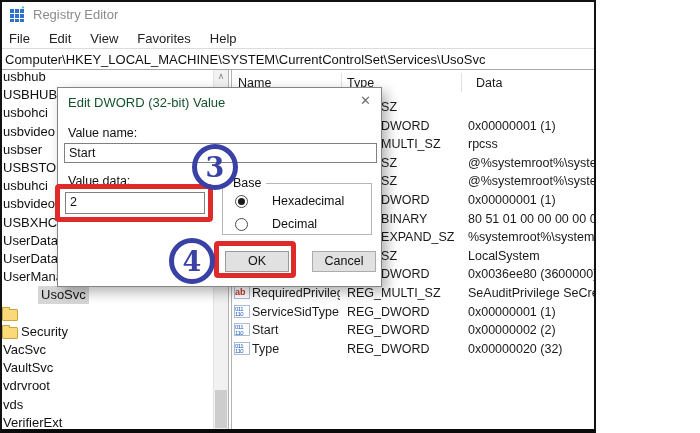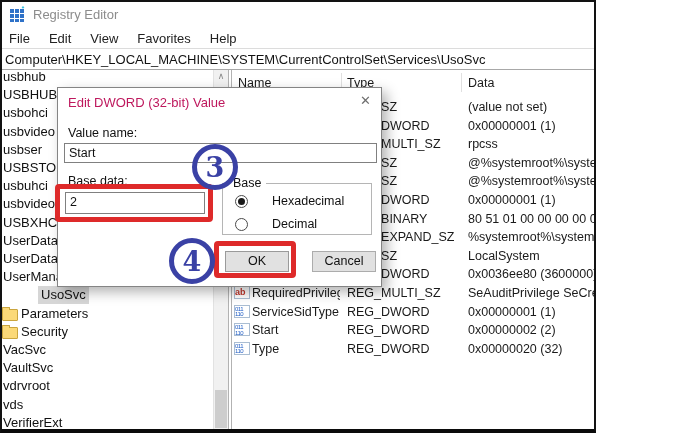--- a/index.html
+++ b/index.html
@@ -29,32 +29,32 @@
   .folder-ico::before{content:"";position:absolute;left:-1px;top:-3px;width:6px;height:2px;background:#fbd978;border:1px solid #caa53e;border-bottom:none;border-radius:1px 1px 0 0;}
   #tree-scrollbar{position:absolute;right:0;top:0;width:15px;height:359px;background:#f1f1f1;border-left:1px solid #e2e2e2;box-sizing:border-box;}
   #tree-scroll-up{position:absolute;top:1px;left:0;width:100%;text-align:center;font-size:9px;color:#8a8a8a;}
   #tree-scroll-thumb{position:absolute;left:1px;top:320px;width:12px;height:38px;background:#cdcdcd;}
   
   #list-panel{left:231px;top:0;width:469px;height:359px;border-left:1px solid #b2b2b2;box-sizing:border-box;background:#fff;}
   #list-header{position:absolute;left:0;top:0;right:0;height:26px;font-size:12.5px;color:#1a1a1a;}
   .col-sep{position:absolute;top:3px;bottom:4px;width:1px;background:#e0e0e0;}
   #hdr-name{position:absolute;left:6px;top:6px;}
   #hdr-type{position:absolute;left:115px;top:6px;}
-  #hdr-data{position:absolute;left:236px;top:6px;}
+  #hdr-data{position:absolute;left:244px;top:6px;}
   #list-rows{position:absolute;left:0;top:26px;right:0;bottom:0;overflow:hidden;}
   .list-row{position:absolute;left:0;right:0;height:18.6px;font-size:12.5px;color:#1a1a1a;}
   .cell-icon{position:absolute;left:2px;top:2px;width:16px;height:13px;box-sizing:border-box;border:1px solid #aabdd2;background:#fff;overflow:hidden;}
   .cell-icon.string-icon{color:#c0362c;font-size:9px;font-weight:bold;line-height:11px;}
   .cell-icon.dword-icon{color:#1f5cc4;font-size:6px;line-height:5.5px;letter-spacing:-0.5px;padding-top:1px;}
   .cell-name{position:absolute;left:20px;top:2px;width:88px;white-space:nowrap;overflow:hidden;}
   .cell-type{position:absolute;left:115px;top:2px;width:114px;white-space:nowrap;overflow:hidden;}
   .cell-data{position:absolute;left:236px;top:2px;right:0;white-space:nowrap;overflow:hidden;}
   
   #dialog{left:57px;top:87px;width:325px;height:200px;background:#fff;border:1px solid #848484;box-sizing:border-box;box-shadow:5px 5px 12px rgba(0,0,0,0.3);z-index:20;}
-  #dialog-title{position:absolute;left:10px;top:7px;font-size:13px;color:#be185d;white-space:nowrap;}
+  #dialog-title{position:absolute;left:10px;top:7px;font-size:13px;color:#14532d;white-space:nowrap;}
   #dialog-close{position:absolute;right:10px;top:5px;font-size:13px;color:#6e6e6e;cursor:default;}
   .dlg-label{position:absolute;font-size:12.5px;color:#111;}
   .dlg-input{position:absolute;border:1px solid #808080;background:#fff;font-size:12.5px;color:#111;padding:2px 0 0 4px;box-sizing:border-box;white-space:nowrap;overflow:hidden;}
   #val-name-label{left:10px;top:38px;}
   #val-name-input{left:6px;top:55px;width:313px;height:20px;}
   #val-data-label{left:10px;top:86px;}
   #val-data-input{left:7px;top:104px;width:140px;height:22px;}
   #base-group{position:absolute;left:164px;top:95px;width:150px;height:52px;border:1px solid #b5b5b5;box-sizing:border-box;}
   #base-label{position:absolute;left:6px;top:-8px;background:#fff;padding:0 4px;font-size:12.5px;color:#111;}
   .radio-row{position:absolute;left:12px;height:14px;display:flex;align-items:center;gap:24px;font-size:12.5px;color:#111;}
@@ -114,21 +114,21 @@
           <div class="tree-item" style="top: 52.6px;">usbvideo</div>
           <div class="tree-item" style="top: 70.8px;">usbser</div>
           <div class="tree-item" style="top: 89px;">USBSTOR</div>
           <div class="tree-item" style="top: 107.2px;">usbuhci</div>
           <div class="tree-item" style="top: 125.4px;">usbvideo</div>
           <div class="tree-item" style="top: 143.6px;">USBXHCI</div>
           <div class="tree-item" style="top: 161.8px;">UserDataS</div>
           <div class="tree-item" style="top: 180px;">UserDataS</div>
           <div class="tree-item" style="top: 198.2px;">UserMana</div>
           <div class="tree-item selected" style="top: 216.4px; margin-left: 38px;">UsoSvc</div>
-          <div class="tree-item" style="top: 234.6px;"><span class="folder-ico" style="left: 2px;"></span><span style="padding-left: 18px;">Parameters</span></div>
+          <div class="tree-item" style="top: 234.6px;"><span class="folder-ico" style="left: 2px;"></span></div>
           <div class="tree-item" style="top: 252.8px;"><span class="folder-ico" style="left: 2px;"></span><span style="padding-left: 18px;">Security</span></div>
           <div class="tree-item" style="top: 271px;">VacSvc</div>
           <div class="tree-item" style="top: 289.2px;">VaultSvc</div>
           <div class="tree-item" style="top: 307.4px;">vdrvroot</div>
           <div class="tree-item" style="top: 325.6px;">vds</div>
           <div class="tree-item" style="top: 343.8px;">VerifierExt</div>
         </div>
       <div id="tree-scrollbar">
         <div id="tree-scroll-up">∧</div>
         <div id="tree-scroll-thumb"></div>
@@ -141,21 +141,20 @@
         <span id="hdr-type">Type</span>
         <span id="hdr-data">Data</span>
         <div class="col-sep" style="left:109px;"></div>
         <div class="col-sep" style="left:229px;"></div>
       </div>
       <div id="list-rows">
           <div class="list-row" style="top: 2px;">
             <span class="cell-icon string-icon">ab</span>
             <span class="cell-name"></span>
             <span class="cell-type">REG_SZ</span>
-            <span class="cell-data">(value not set)</span>
           </div>
           <div class="list-row" style="top: 20.6px;">
             <span class="cell-icon dword-icon">011<br>110</span>
             <span class="cell-name"></span>
             <span class="cell-type">REG_DWORD</span>
             <span class="cell-data">0x00000001 (1)</span>
           </div>
           <div class="list-row" style="top: 39.2px;">
             <span class="cell-icon string-icon">ab</span>
             <span class="cell-name"></span>
@@ -232,21 +231,21 @@
     </div>
   </div>
 
   <div id="dialog" class="abs">
     <span id="dialog-title">Edit DWORD (32-bit) Value</span>
     <span id="dialog-close">✕</span>
 
     <span id="val-name-label" class="dlg-label">Value name:</span>
     <div id="val-name-input" class="dlg-input">Start</div>
 
-    <span id="val-data-label" class="dlg-label">Base data:</span>
+    <span id="val-data-label" class="dlg-label">Value data:</span>
     <div id="val-data-input" class="dlg-input">2</div>
 
     <div id="base-group">
       <span id="base-label">Base</span>
       <div class="radio-row" style="top:10px;">
         <span class="radio checked"></span>
         <span>Hexadecimal</span>
       </div>
       <div class="radio-row" style="top:33px;">
         <span class="radio"></span>

